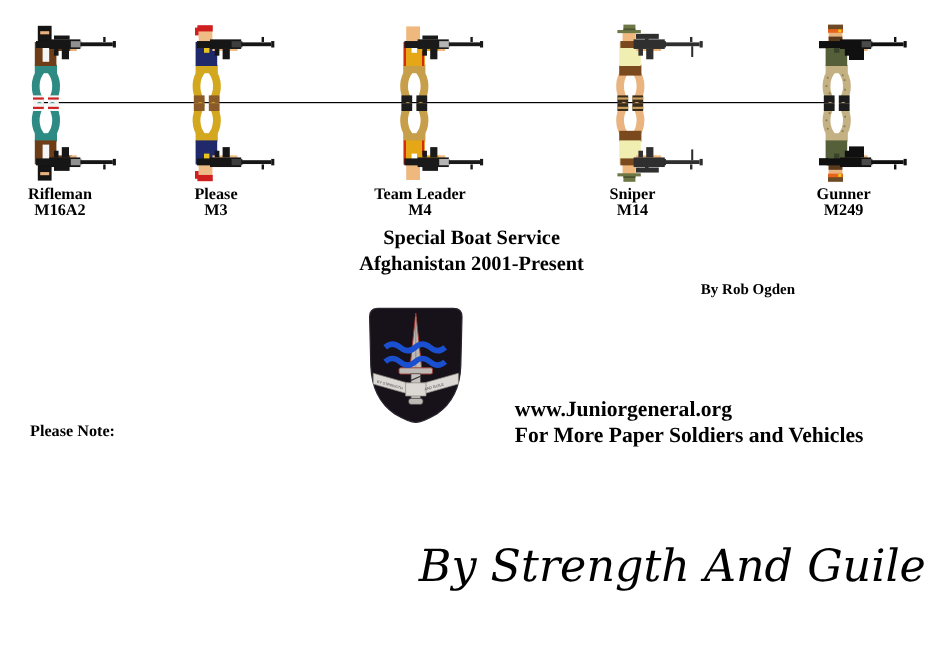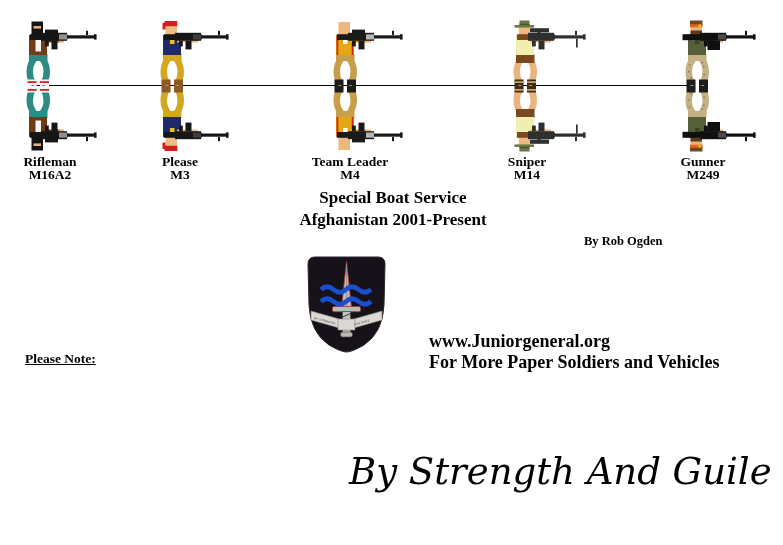--- a/index.html
+++ b/index.html
@@ -9,21 +9,21 @@
   .soldier{position:absolute;top:18px;}
   .fig-label{position:absolute;top:156px;transform:translateX(-50%);text-align:center;
              font-weight:bold;font-size:13.5px;line-height:12.5px;white-space:nowrap;}
   .title{position:absolute;left:353px;top:187px;transform:translateX(-50%);text-align:center;
          font-size:17px;font-weight:bold;line-height:22px;white-space:nowrap;margin-left:40px;}
   .credits{position:absolute;left:536px;top:233px;font-size:12.5px;font-weight:bold;
            line-height:16px;white-space:nowrap;margin-left:48px;}
   .badge{position:absolute;left:300px;top:250px;}
   .site{position:absolute;left:429px;top:331px;font-weight:bold;
         font-size:18px;line-height:21px;white-space:nowrap;}
-  .note{position:absolute;left:25px;top:351px;width:285px;font-weight:bold;font-size:13.5px;text-decoration:underline;}
+  .note{position:absolute;left:25px;top:351px;width:285px;font-weight:bold;font-size:13.5px;}
   .note-heading{margin:0 0 15px 0;}
   .note-body{line-height:17px;white-space:pre-line;}
   .motto{position:absolute;left:349px;top:450px;font-family:"DejaVu Serif",serif;
          font-style:italic;font-size:37px;white-space:nowrap;}
 </style>
 </head>
 <body>
 
 <div class="sheet">
 

